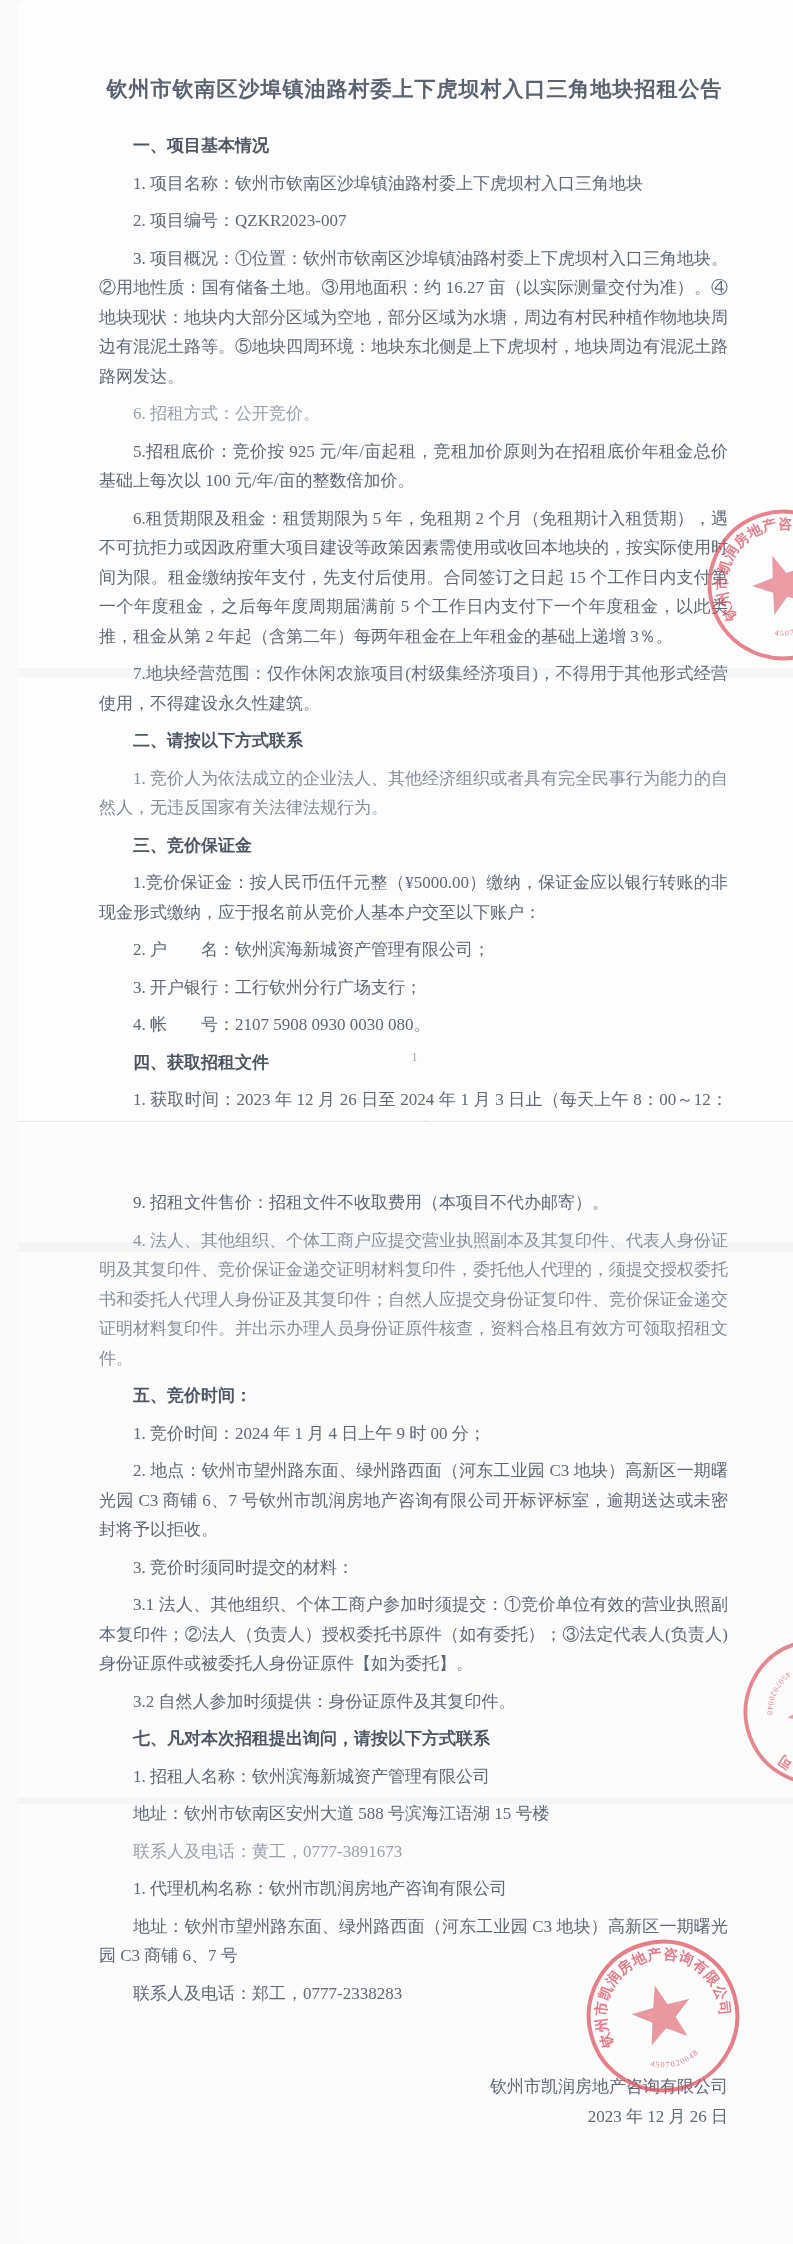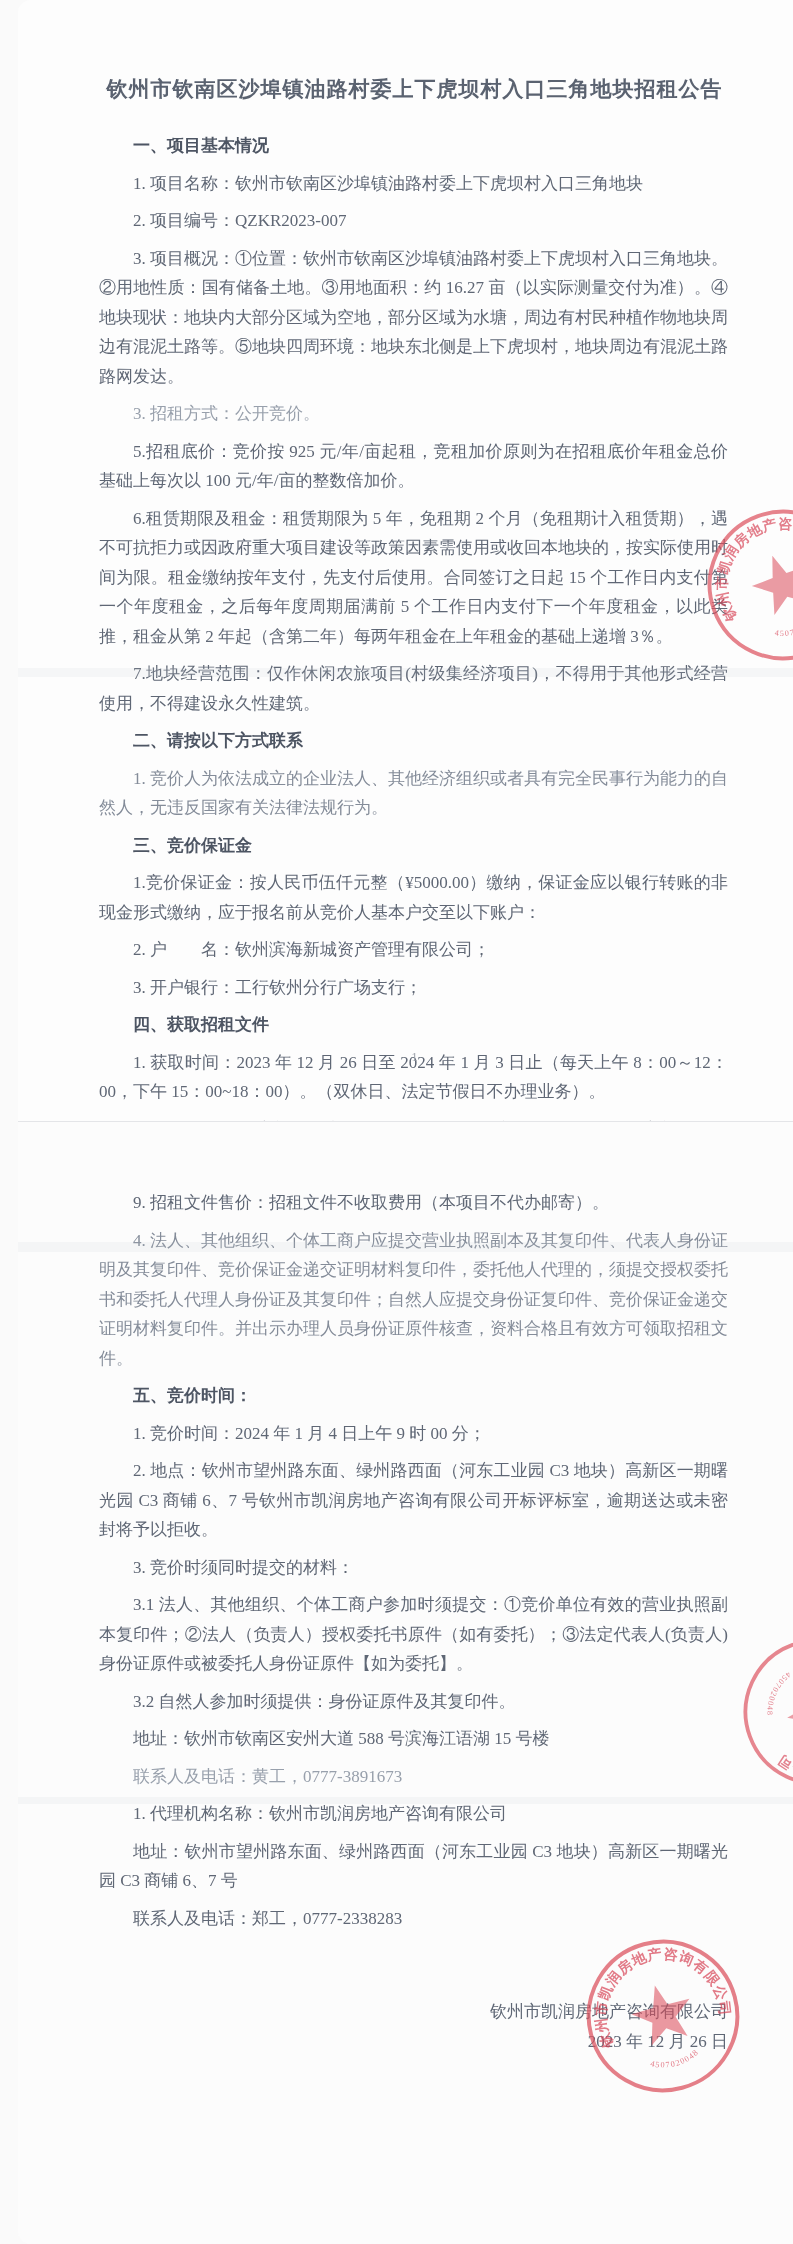--- a/index.html
+++ b/index.html
@@ -55,49 +55,52 @@
 
 <div class="scan">
 
   <div class="page page1">
     <h1 class="title">钦州市钦南区沙埠镇油路村委上下虎坝村入口三角地块招租公告</h1>
     <div class="content">
       <p class="heading">一、项目基本情况</p>
       <p>1. 项目名称：钦州市钦南区沙埠镇油路村委上下虎坝村入口三角地块</p>
       <p>2. 项目编号：QZKR2023-007</p>
       <p>3. 项目概况：①位置：钦州市钦南区沙埠镇油路村委上下虎坝村入口三角地块。②用地性质：国有储备土地。③用地面积：约 16.27 亩（以实际测量交付为准）。④地块现状：地块内大部分区域为空地，部分区域为水塘，周边有村民种植作物地块周边有混泥土路等。⑤地块四周环境：地块东北侧是上下虎坝村，地块周边有混泥土路路网发达。</p>
-      <p class="faded">3. 招租方式：公开竞价。</p>
+      <p class="faded">6. 招租方式：公开竞价。</p>
       <p>5.招租底价：竞价按 925 元/年/亩起租，竞租加价原则为在招租底价年租金总价基础上每次以 100 元/年/亩的整数倍加价。</p>
       <p>6.租赁期限及租金：租赁期限为 5 年，免租期 2 个月（免租期计入租赁期），遇不可抗拒力或因政府重大项目建设等政策因素需使用或收回本地块的，按实际使用时间为限。租金缴纳按年支付，先支付后使用。合同签订之日起 15 个工作日内支付第一个年度租金，之后每年度周期届满前 5 个工作日内支付下一个年度租金，以此类推，租金从第 2 年起（含第二年）每两年租金在上年租金的基础上递增 3％。</p>
       <p>7.地块经营范围：仅作休闲农旅项目(村级集经济项目)，不得用于其他形式经营使用，不得建设永久性建筑。</p>
       <p class="heading">二、请按以下方式联系</p>
       <p class="light">1. 竞价人为依法成立的企业法人、其他经济组织或者具有完全民事行为能力的自然人，无违反国家有关法律法规行为。</p>
       <p class="heading">三、竞价保证金</p>
       <p>1.竞价保证金：按人民币伍仟元整（¥5000.00）缴纳，保证金应以银行转账的非现金形式缴纳，应于报名前从竞价人基本户交至以下账户：</p>
       <p>2. 户　　名：钦州滨海新城资产管理有限公司；</p>
       <p>3. 开户银行：工行钦州分行广场支行；</p>
+      <p>4. 帐　　号：2107 5908 0930 0030 080。</p>
       <p class="heading">四、获取招租文件</p>
       <p>1. 获取时间：2023 年 12 月 26 日至 2024 年 1 月 3 日止（每天上午 8：00～12：00，下午 15：00~18：00）。（双休日、法定节假日不办理业务）。</p>
       <p>2. 获取地点:钦州市望州路东面、绿州路西面（河东工业园 C3 地块）高新区一期曙光园 C3 商铺 6、7 号钦州市凯润房地产咨询有限公司。</p>
     </div>
     <div class="pageno n1">1</div>
   </div>
 
   <div class="divider"></div>
 
   <div class="page page2">
     <div class="content">
       <p>9. 招租文件售价：招租文件不收取费用（本项目不代办邮寄）。</p>
       <p class="light">4. 法人、其他组织、个体工商户应提交营业执照副本及其复印件、代表人身份证明及其复印件、竞价保证金递交证明材料复印件，委托他人代理的，须提交授权委托书和委托人代理人身份证及其复印件；自然人应提交身份证复印件、竞价保证金递交证明材料复印件。并出示办理人员身份证原件核查，资料合格且有效方可领取招租文件。</p>
       <p class="heading">五、竞价时间：</p>
       <p>1. 竞价时间：2024 年 1 月 4 日上午 9 时 00 分；</p>
       <p>2. 地点：钦州市望州路东面、绿州路西面（河东工业园 C3 地块）高新区一期曙光园 C3 商铺 6、7 号钦州市凯润房地产咨询有限公司开标评标室，逾期送达或未密封将予以拒收。</p>
       <p>3. 竞价时须同时提交的材料：</p>
       <p>3.1 法人、其他组织、个体工商户参加时须提交：①竞价单位有效的营业执照副本复印件；②法人（负责人）授权委托书原件（如有委托）；③法定代表人(负责人) 身份证原件或被委托人身份证原件【如为委托】。</p>
       <p>3.2 自然人参加时须提供：身份证原件及其复印件。</p>
+      <p class="heading">七、凡对本次招租提出询问，请按以下方式联系</p>
+      <p>1. 招租人名称：钦州滨海新城资产管理有限公司</p>
       <p>地址：钦州市钦南区安州大道 588 号滨海江语湖 15 号楼</p>
       <p class="faded">联系人及电话：黄工，0777-3891673</p>
       <p>1. 代理机构名称：钦州市凯润房地产咨询有限公司</p>
       <p>地址：钦州市望州路东面、绿州路西面（河东工业园 C3 地块）高新区一期曙光园 C3 商铺 6、7 号</p>
       <p>联系人及电话：郑工，0777-2338283</p>
     </div>
     <div class="signature">
       <div>钦州市凯润房地产咨询有限公司</div>
       <div>2023 年 12 月 26 日</div>
     </div>

